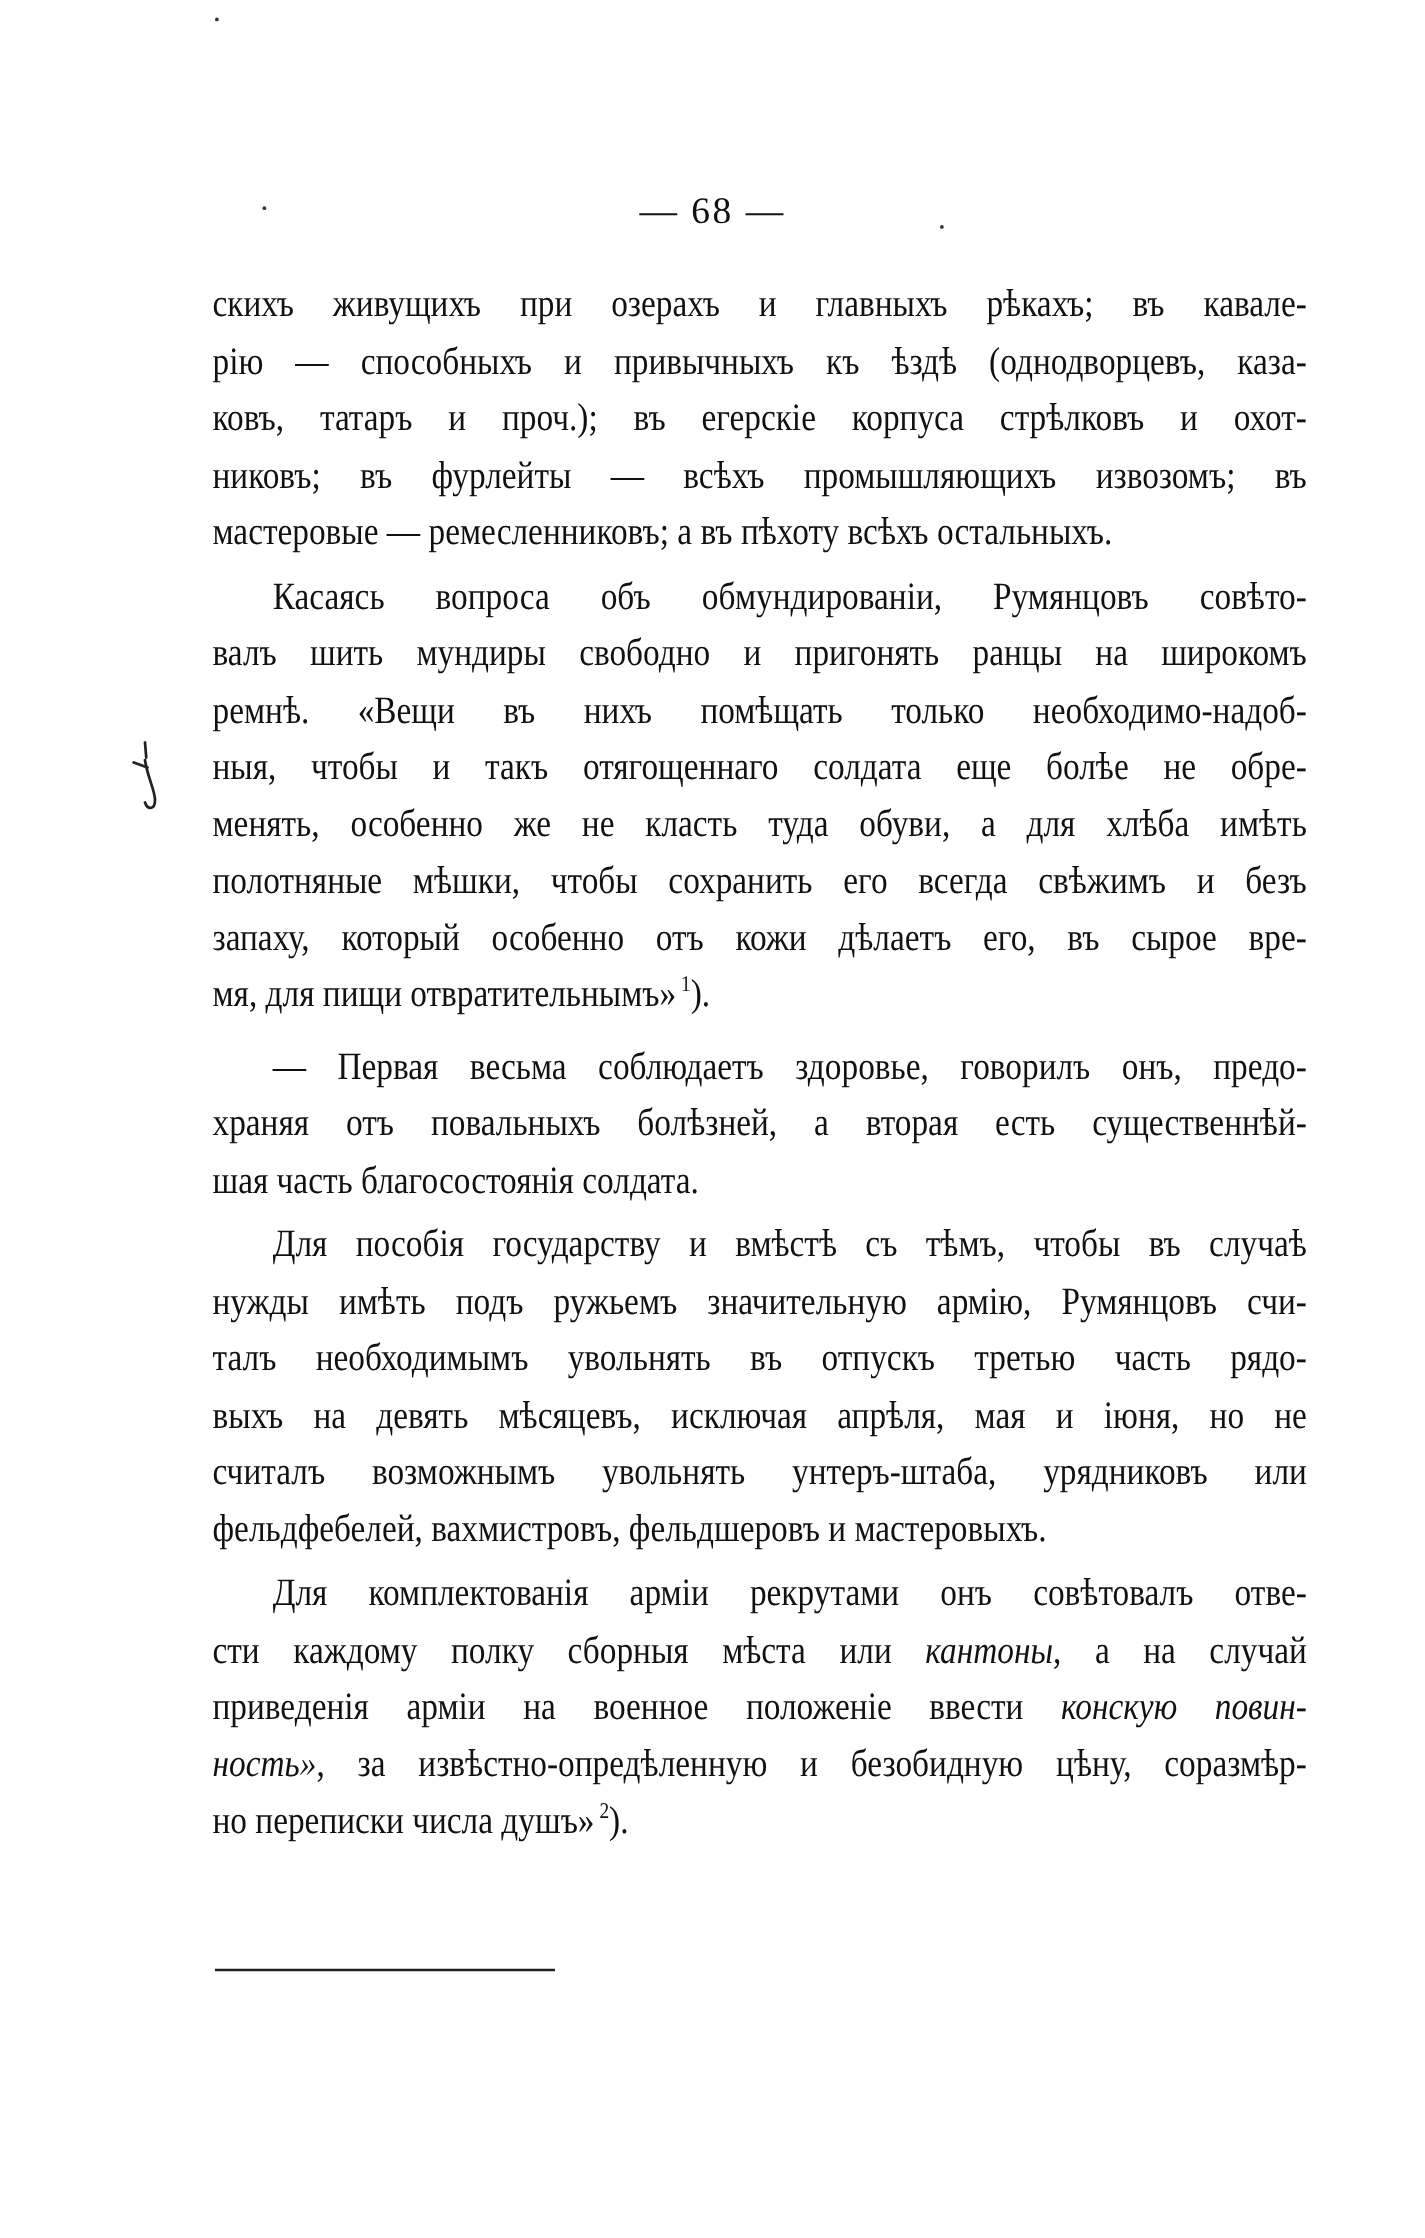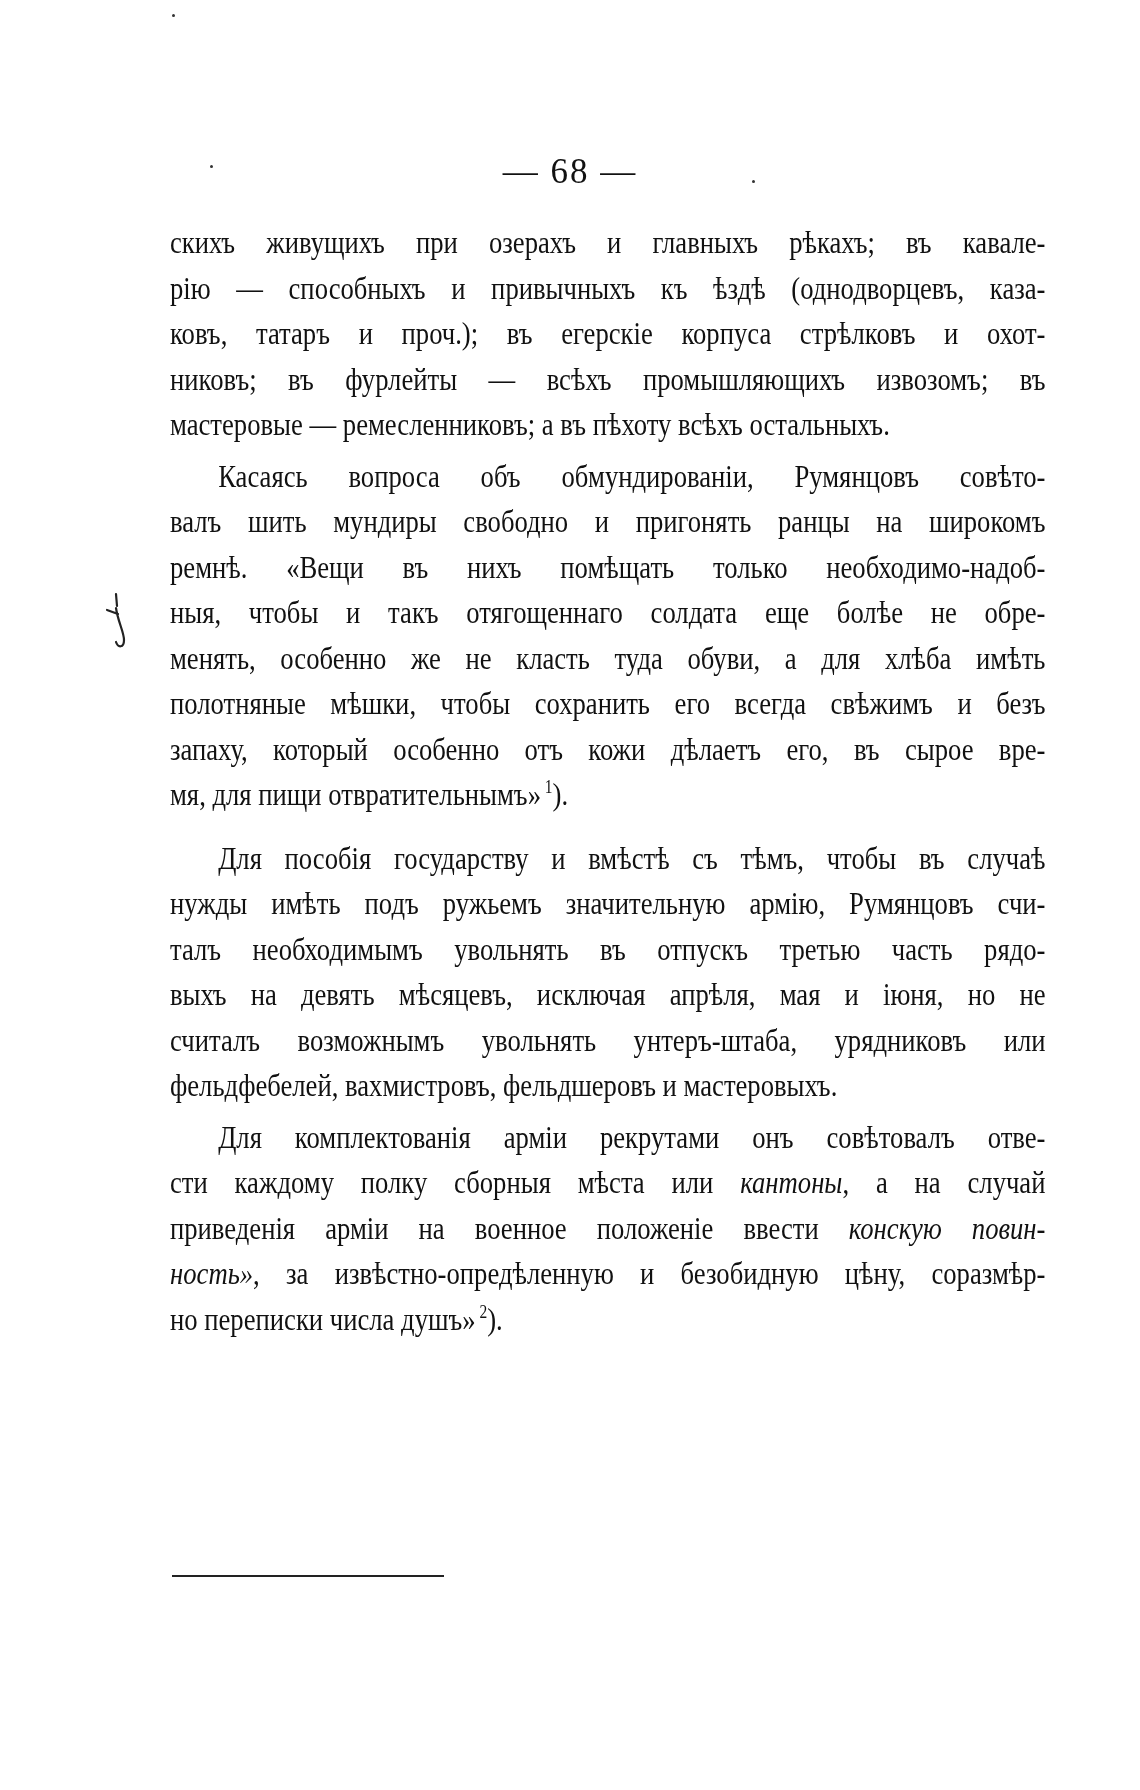--- a/index.html
+++ b/index.html
@@ -1,19 +1,19 @@
 <!DOCTYPE html>
 <html><head>
 <meta charset="utf-8">
 <style>
   html, body { margin: 0; padding: 0; background: #ffffff; }
   body { width: 1140px; height: 1790px; position: relative; overflow: hidden;
          font-family: "Liberation Serif", "DejaVu Serif", serif; color: #111; }
   .page-number { position: absolute; top: 152px; left: 0; width: 1140px; text-align: center;
-                 font-size: 35px; letter-spacing: 2px; }
+                 font-size: 30px; letter-spacing: 2px; }
   .body-text { position: absolute; left: 170px; top: 220px; width: 876px; }
   .line { display: block; font-size: 31px; line-height: 45.5px; height: 45.5px;
           white-space: nowrap; text-align: justify; text-align-last: justify;
           transform: scaleX(0.86); transform-origin: left center; width: 1018px; }
   .line.last { text-align-last: left; }
   .line.indent { text-indent: 56px; }
   .gap { display:block; height: 6px; }
   i { font-style: italic; }
   sup { font-size: 18px; vertical-align: 12px; line-height: 0; }
   .rule { position: absolute; left: 172px; top: 1575px; width: 272px; height: 2px; background: #222; }
@@ -44,20 +44,25 @@
       <span class="line">валъ шить мундиры свободно и пригонять ранцы на широкомъ</span>
       <span class="line">ремнѣ. «Вещи въ нихъ помѣщать только необходимо-надоб-</span>
       <span class="line">ныя, чтобы и такъ отягощеннаго солдата еще болѣе не обре-</span>
       <span class="line">менять, особенно же не класть туда обуви, а для хлѣба имѣть</span>
       <span class="line">полотняные мѣшки, чтобы сохранить его всегда свѣжимъ и безъ</span>
       <span class="line">запаху, который особенно отъ кожи дѣлаетъ его, въ сырое вре-</span>
       <span class="line last">мя, для пищи отвратительнымъ»<sup> 1</sup>).</span>
     </div>
     <span class="gap"></span>
     <span class="gap"></span>
+    <div>
+      <span class="line indent">— Первая весьма соблюдаетъ здоровье, говорилъ онъ, предо-</span>
+      <span class="line">храняя отъ повальныхъ болѣзней, а вторая есть существеннѣй-</span>
+      <span class="line last">шая часть благосостоянія солдата.</span>
+    </div>
     <span class="gap"></span>
     <div>
       <span class="line indent">Для пособія государству и вмѣстѣ съ тѣмъ, чтобы въ случаѣ</span>
       <span class="line">нужды имѣть подъ ружьемъ значительную армію, Румянцовъ счи-</span>
       <span class="line">талъ необходимымъ увольнять въ отпускъ третью часть рядо-</span>
       <span class="line">выхъ на девять мѣсяцевъ, исключая апрѣля, мая и іюня, но не</span>
       <span class="line">считалъ возможнымъ увольнять унтеръ-штаба, урядниковъ или</span>
       <span class="line last">фельдфебелей, вахмистровъ, фельдшеровъ и мастеровыхъ.</span>
     </div>
     <span class="gap"></span>

